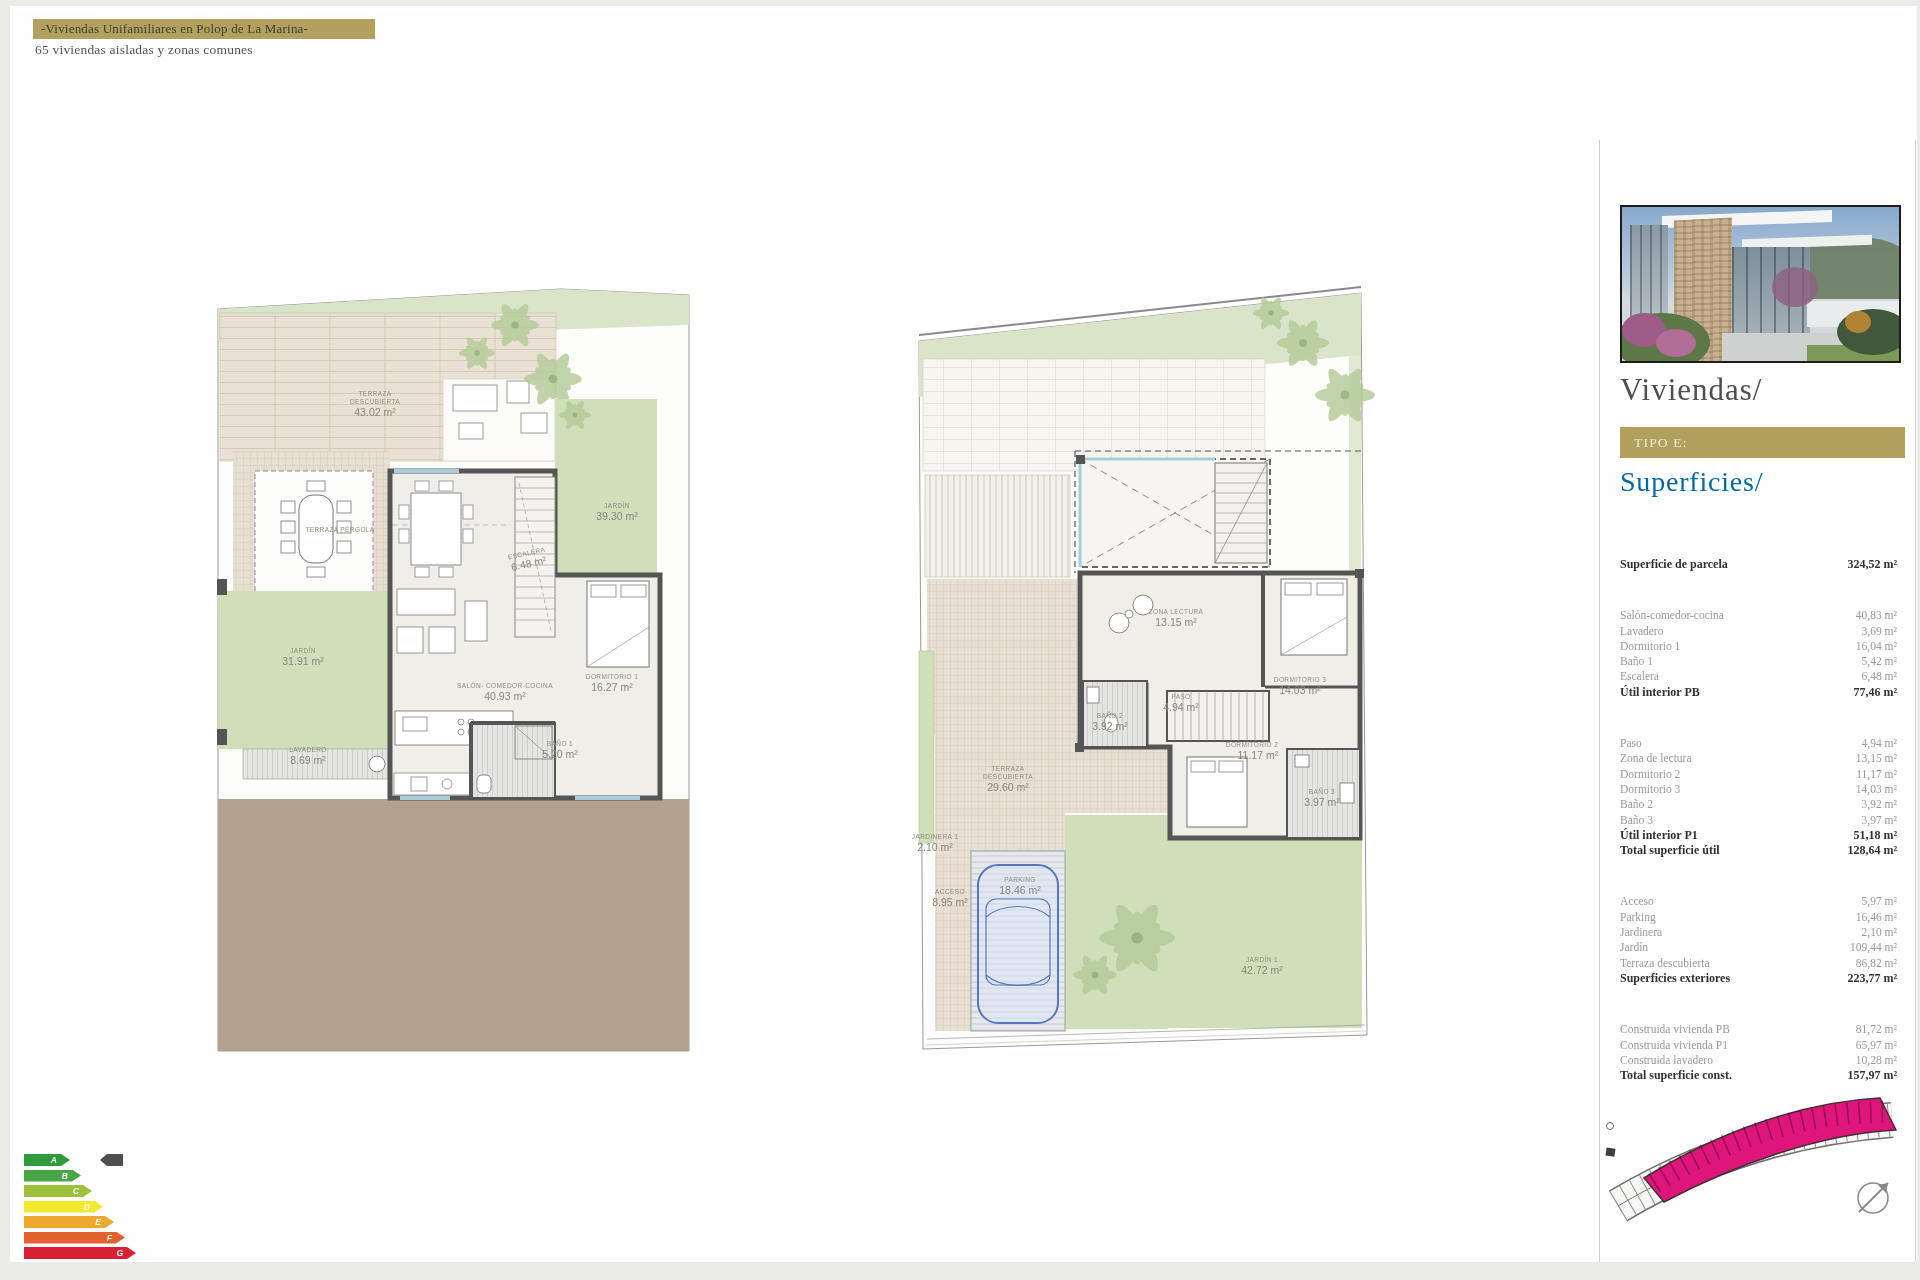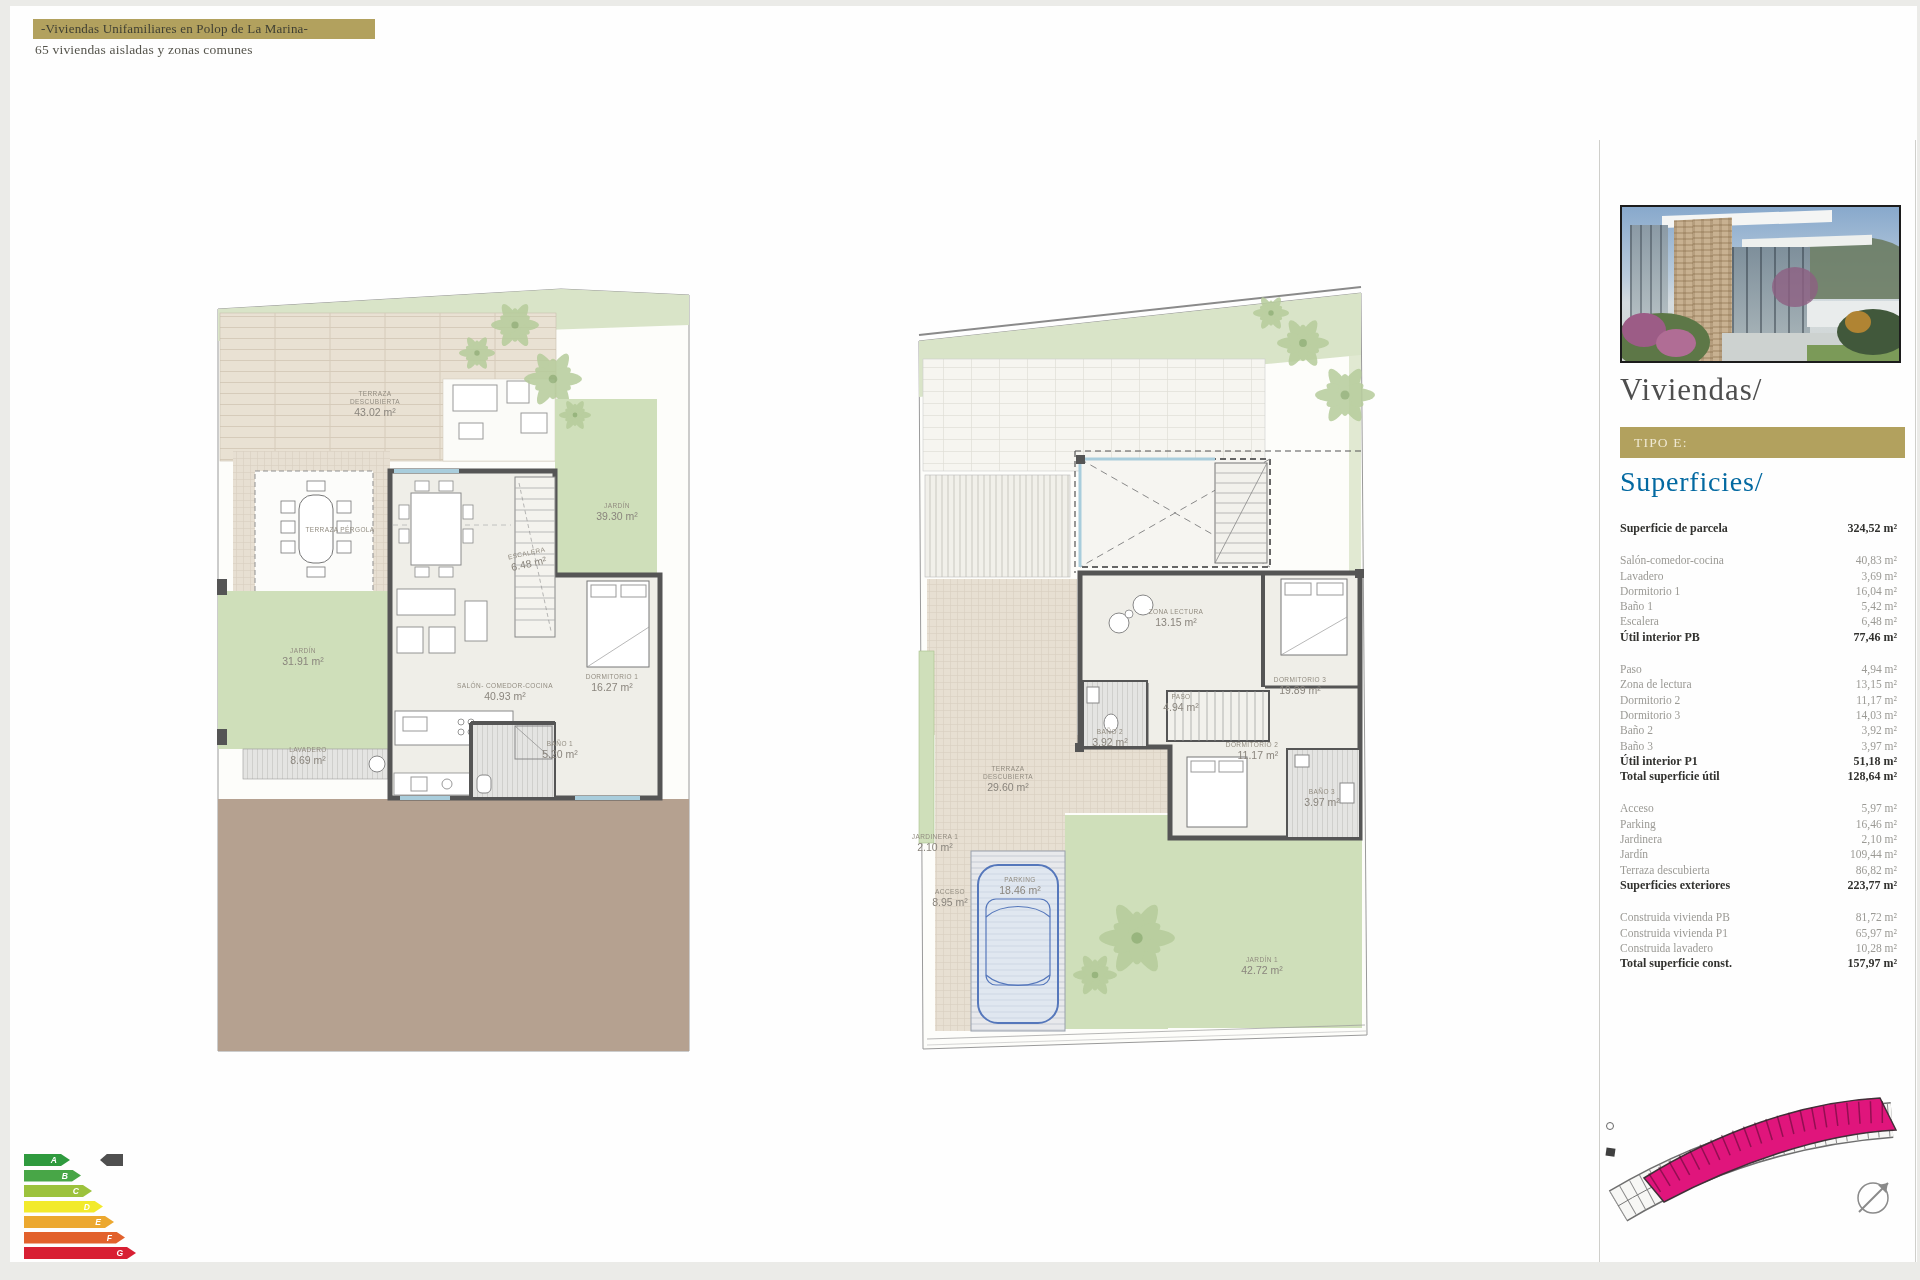--- a/index.html
+++ b/index.html
@@ -14,21 +14,21 @@
   
   .side-line{position:absolute;width:1px;background:#cfcfcb;top:140px;height:1122px;}
   .photo{position:absolute;left:1620px;top:205px;width:281px;height:158px;border:2px solid #1c1c1c;
          box-sizing:border-box;overflow:hidden;background:linear-gradient(180deg,#88a9cc 0%,#b9cbdc 45%,#d5dcdf 62%,#cfd4d2 100%);}
   .photo div{position:absolute;}
   .side-title{position:absolute;left:1620px;top:372px;font-size:31px;color:#4e4e4e;letter-spacing:1px;}
   .tipo-bar{position:absolute;left:1620px;top:427px;width:285px;height:31px;background:#b2a15e;
             color:#efe8d2;font-size:13.5px;line-height:31px;padding-left:14px;box-sizing:border-box;letter-spacing:1.2px;}
   .side-sub{position:absolute;left:1620px;top:466px;font-size:28px;color:#0369a1;letter-spacing:.8px;}
   .stable{position:absolute;left:1620px;top:521px;width:277px;}
-  .tgroup{margin-bottom:17px;}
+  .tgroup{margin-bottom:17px;margin-top:36px;}
   .trow{display:flex;justify-content:space-between;font-size:11.5px;color:#9b9a95;line-height:15.3px;}
   .trow.b{color:#32322f;font-weight:bold;font-size:12px;}
   
   .plab{position:absolute;transform:translate(-50%,-50%);text-align:center;color:#928c80;line-height:1.25;white-space:nowrap;z-index:5;}
   .plab .n{display:block;font-size:6.5px;letter-spacing:.4px;font-family:"Liberation Sans",sans-serif;}
   .plab .a{display:block;font-size:10.5px;color:#8a857d;font-family:"Liberation Sans",sans-serif;}
   .rot{transform:translate(-50%,-50%) rotate(-12deg);}
   
   .energy{position:absolute;left:24px;top:1154px;}
   .ebar{height:12px;margin-bottom:3.5px;clip-path:polygon(0 0,calc(100% - 9px) 0,100% 50%,calc(100% - 9px) 100%,0 100%);
@@ -282,23 +282,23 @@
   <div class="plab" style="left:1176px;top:619px;">
     <span class="n">ZONA LECTURA</span>
     <span class="a">13.15 m²</span>
   </div>
   <div class="plab" style="left:1181px;top:704px;">
     <span class="n">PASO</span>
     <span class="a">4.94 m²</span>
   </div>
   <div class="plab" style="left:1300px;top:687px;">
     <span class="n">DORMITORIO 3</span>
-    <span class="a">19.89 m²</span>
-  </div>
-  <div class="plab" style="left:1110px;top:739px;">
+    <span class="a">14.03 m²</span>
+  </div>
+  <div class="plab" style="left:1110px;top:723px;">
     <span class="n">BAÑO 2</span>
     <span class="a">3.92 m²</span>
   </div>
   <div class="plab" style="left:1252px;top:752px;text-align:right;">
     <span class="n">DORMITORIO 2</span>
     <span class="a">11.17 m²</span>
   </div>
   <div class="plab" style="left:1322px;top:799px;">
     <span class="n">BAÑO 3</span>
     <span class="a">3.97 m²</span>

